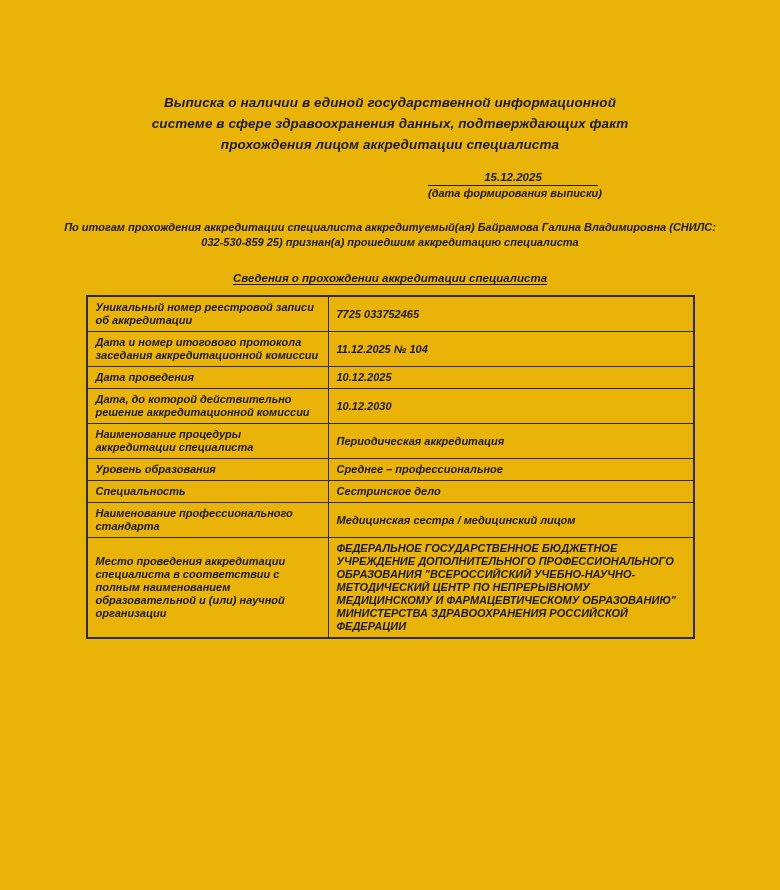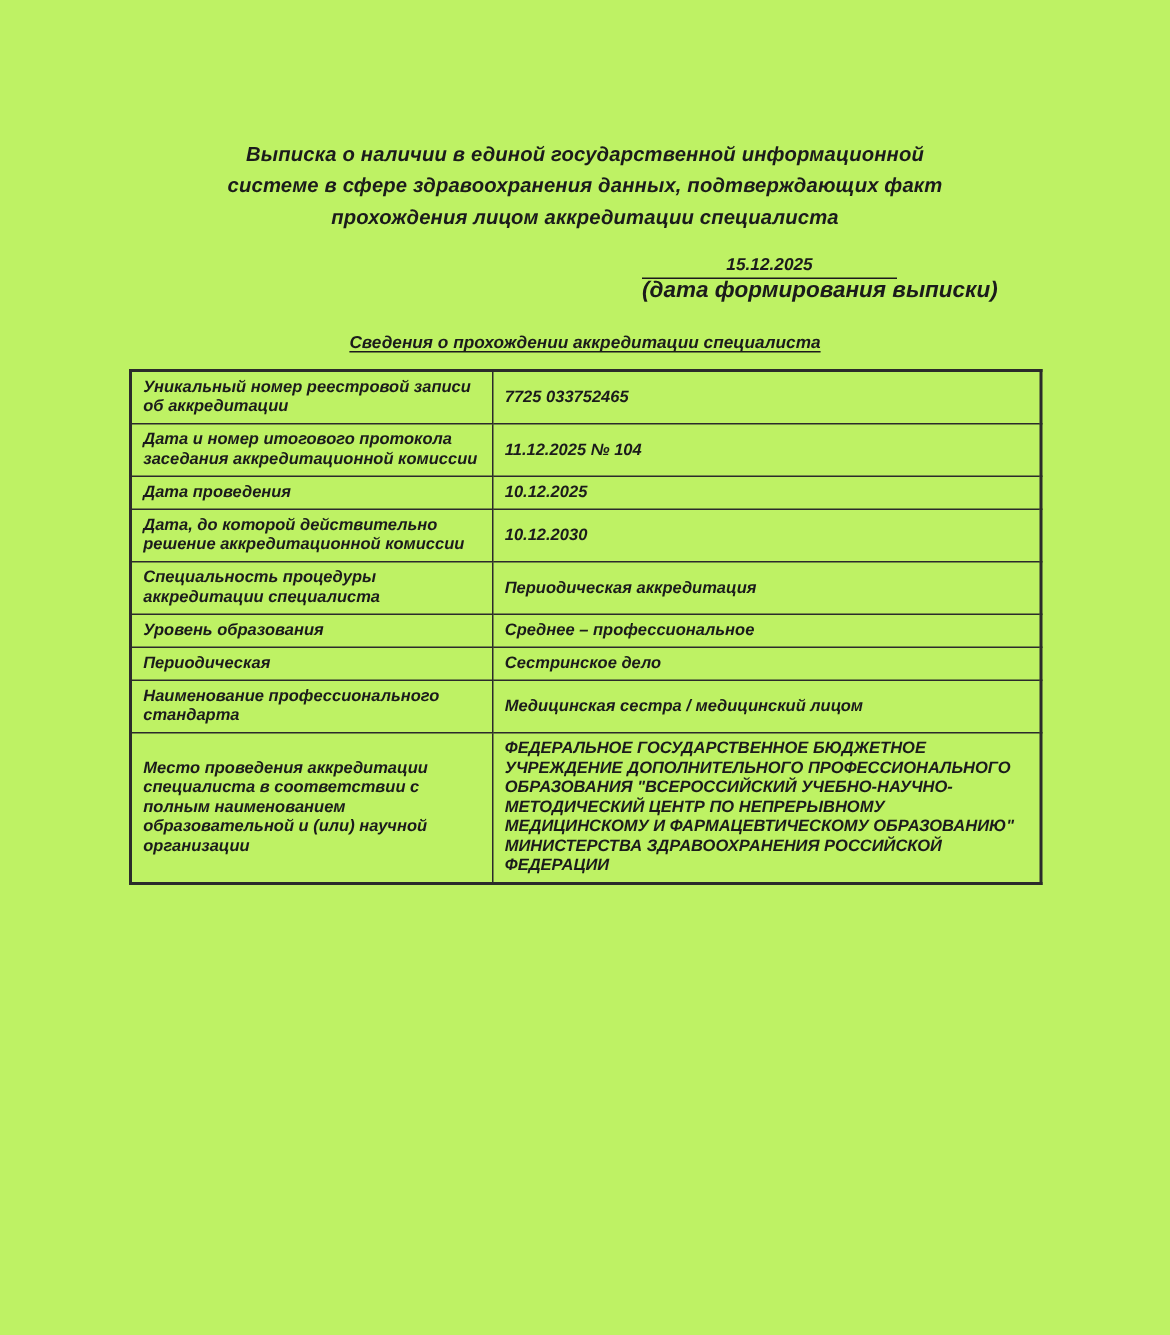--- a/index.html
+++ b/index.html
@@ -4,21 +4,21 @@
 <style>
   html, body {
     margin: 0;
     padding: 0;
     background: #ffffff;
   }
   .page {
     position: relative;
     width: 780px;
     height: 890px;
-    background: #bef264;
+    background: #eab308;
     color: #1b1b1b;
     font-family: "Liberation Sans", sans-serif;
     font-weight: bold;
     font-style: italic;
     overflow: hidden;
   }
   .doc-title {
     margin: 92px auto 0 auto;
     width: 520px;
     text-align: center;
@@ -33,21 +33,21 @@
   }
   .date-value {
     display: block;
     font-size: 11.5px;
     line-height: 14px;
     padding: 0 4px 1px 4px;
     border-bottom: 1.5px solid #1b1b1b;
   }
   .date-caption {
     display: block;
-    font-size: 15px;
+    font-size: 11px;
     line-height: 13px;
     margin-top: 1px;
     white-space: nowrap;
     text-align: center;
   }
   .intro {
     margin: 20px auto 0 auto;
     width: 664px;
     text-align: center;
     font-size: 11px;
@@ -94,20 +94,21 @@
     <div>Выписка о наличии в единой государственной информационной</div>
     <div>системе в сфере здравоохранения данных, подтверждающих факт</div>
     <div>прохождения лицом аккредитации специалиста</div>
   </div>
 
   <div class="date-block">
     <span class="date-value">15.12.2025</span>
     <span class="date-caption">(дата формирования выписки)</span>
   </div>
 
+  <div class="intro">По итогам прохождения аккредитации специалиста аккредитуемый(ая) Байрамова Галина Владимировна (СНИЛС: 032-530-859 25) признан(а) прошедшим аккредитацию специалиста</div>
 
   <div class="section-heading">Сведения о прохождении аккредитации специалиста</div>
 
 
   <table class="acc-table">
     <tbody>
       <tr>
         <td class="col-label">Уникальный номер реестровой записи об аккредитации</td>
         <td class="col-value">7725 033752465</td>
       </tr>
@@ -117,29 +118,29 @@
       </tr>
       <tr>
         <td class="col-label">Дата проведения</td>
         <td class="col-value">10.12.2025</td>
       </tr>
       <tr>
         <td class="col-label">Дата, до которой действительно решение аккредитационной комиссии</td>
         <td class="col-value">10.12.2030</td>
       </tr>
       <tr>
-        <td class="col-label">Специальность процедуры аккредитации специалиста</td>
+        <td class="col-label">Наименование процедуры аккредитации специалиста</td>
         <td class="col-value">Периодическая аккредитация</td>
       </tr>
       <tr>
         <td class="col-label">Уровень образования</td>
         <td class="col-value">Среднее – профессиональное</td>
       </tr>
       <tr>
-        <td class="col-label">Периодическая</td>
+        <td class="col-label">Специальность</td>
         <td class="col-value">Сестринское дело</td>
       </tr>
       <tr>
         <td class="col-label">Наименование профессионального стандарта</td>
         <td class="col-value">Медицинская сестра / медицинский лицом</td>
       </tr>
       <tr>
         <td class="col-label">Место проведения аккредитации специалиста в соответствии с полным наименованием образовательной и (или) научной организации</td>
         <td class="col-value">ФЕДЕРАЛЬНОЕ ГОСУДАРСТВЕННОЕ БЮДЖЕТНОЕ УЧРЕЖДЕНИЕ ДОПОЛНИТЕЛЬНОГО ПРОФЕССИОНАЛЬНОГО ОБРАЗОВАНИЯ "ВСЕРОССИЙСКИЙ УЧЕБНО-НАУЧНО-МЕТОДИЧЕСКИЙ ЦЕНТР ПО НЕПРЕРЫВНОМУ МЕДИЦИНСКОМУ И ФАРМАЦЕВТИЧЕСКОМУ ОБРАЗОВАНИЮ" МИНИСТЕРСТВА ЗДРАВООХРАНЕНИЯ РОССИЙСКОЙ ФЕДЕРАЦИИ</td>
       </tr>

